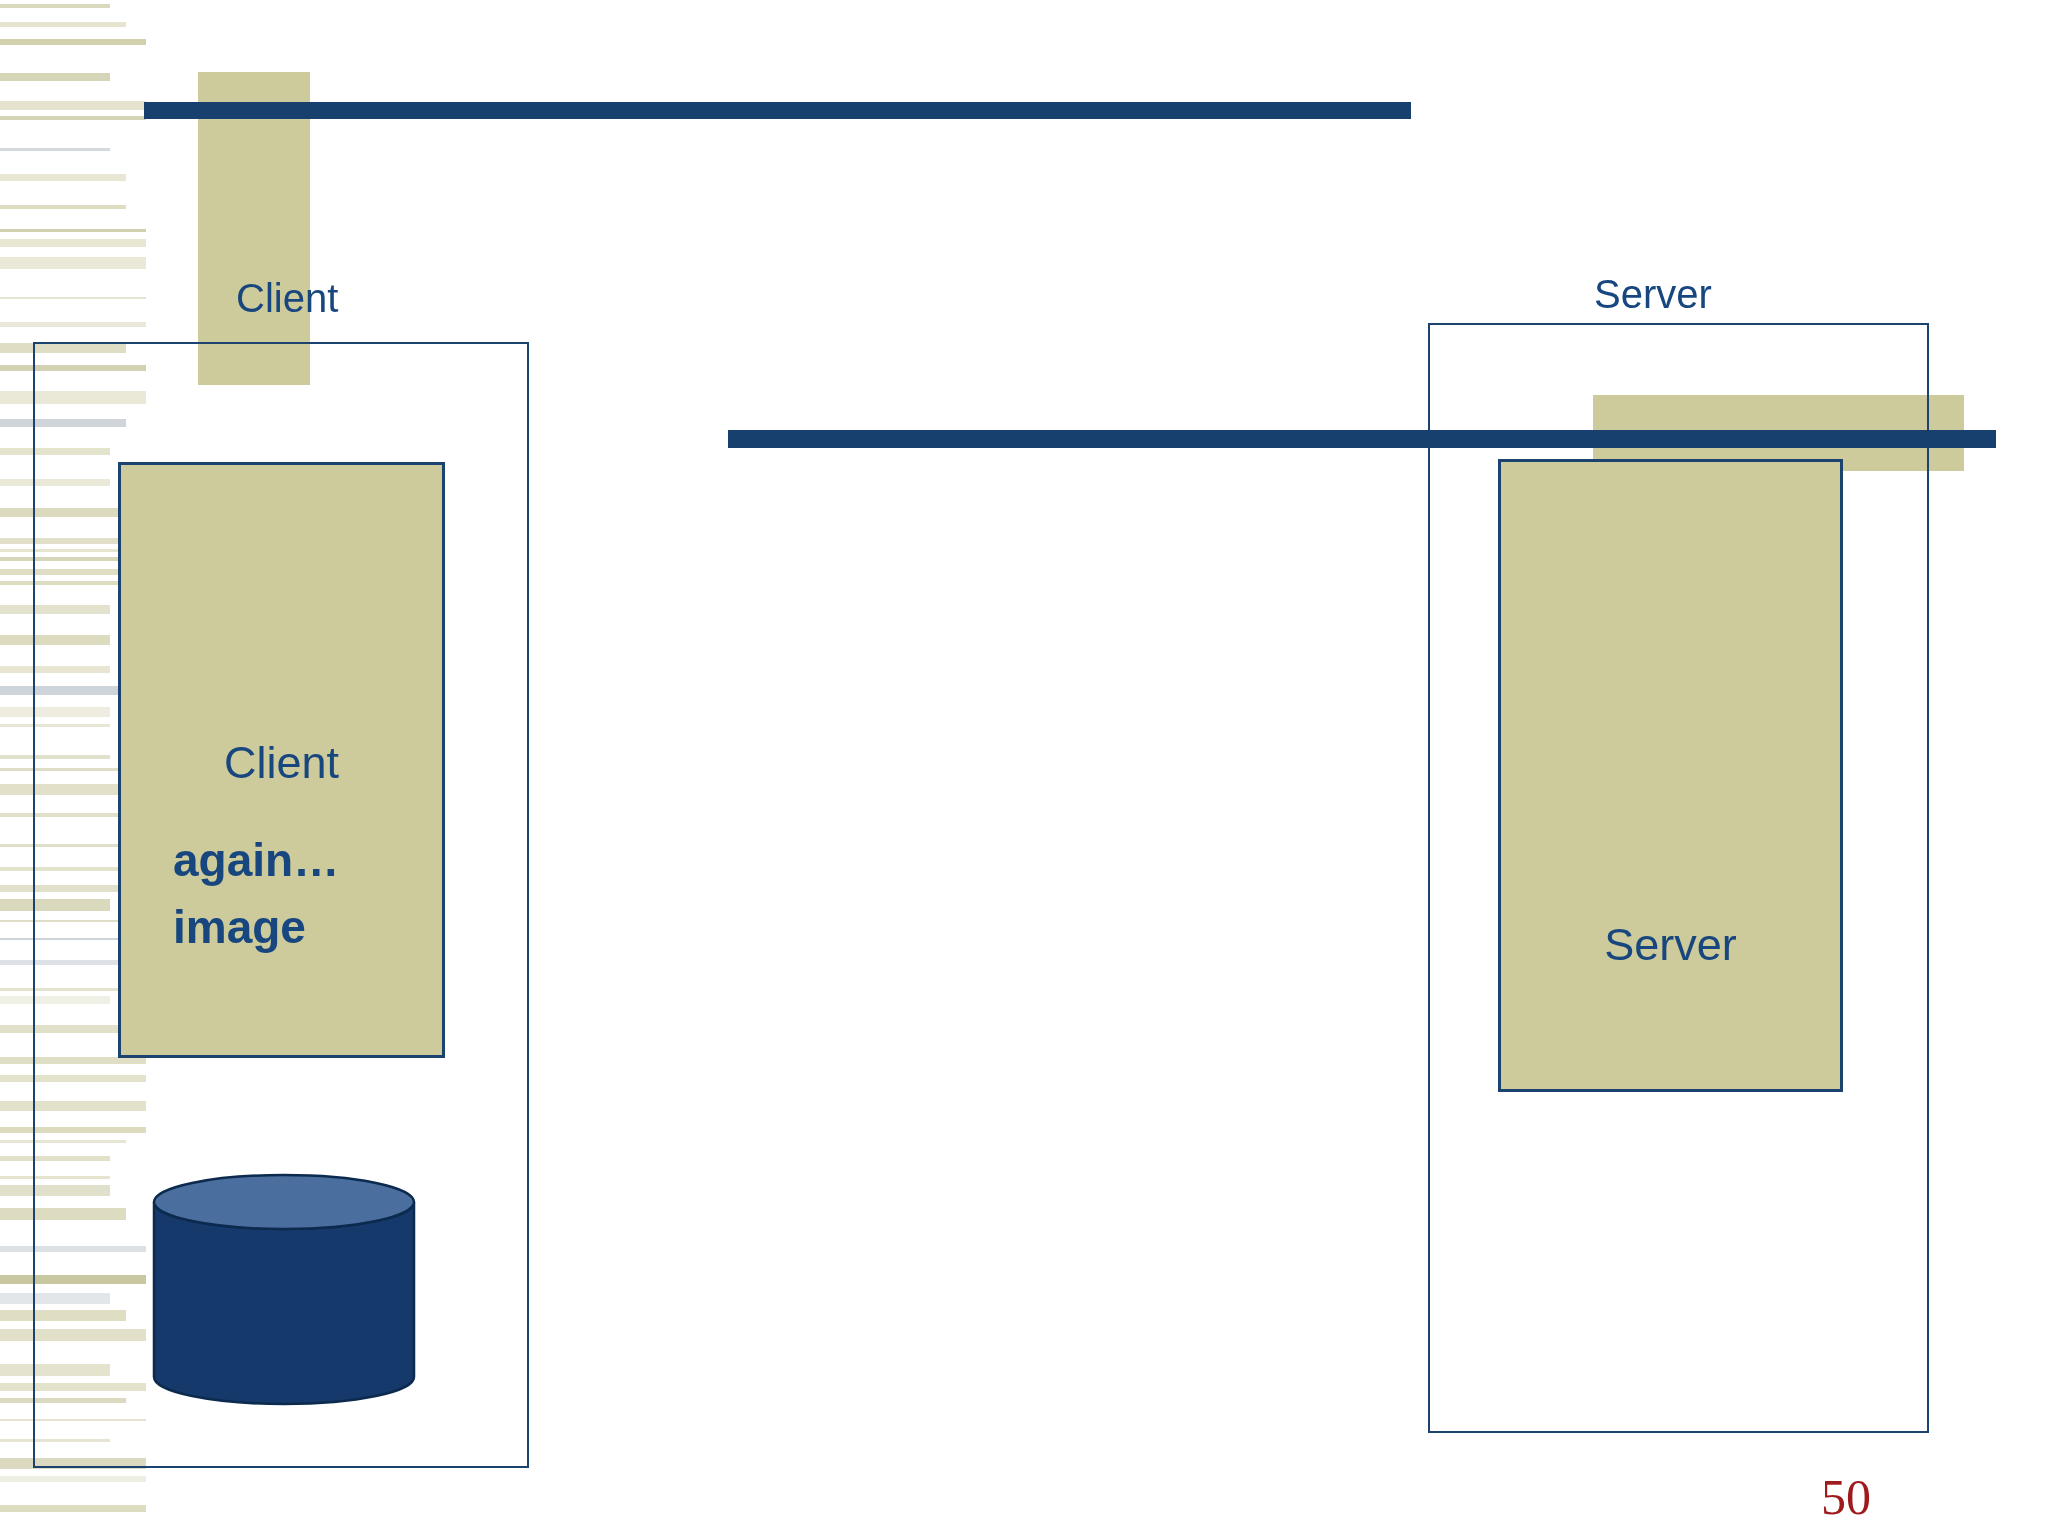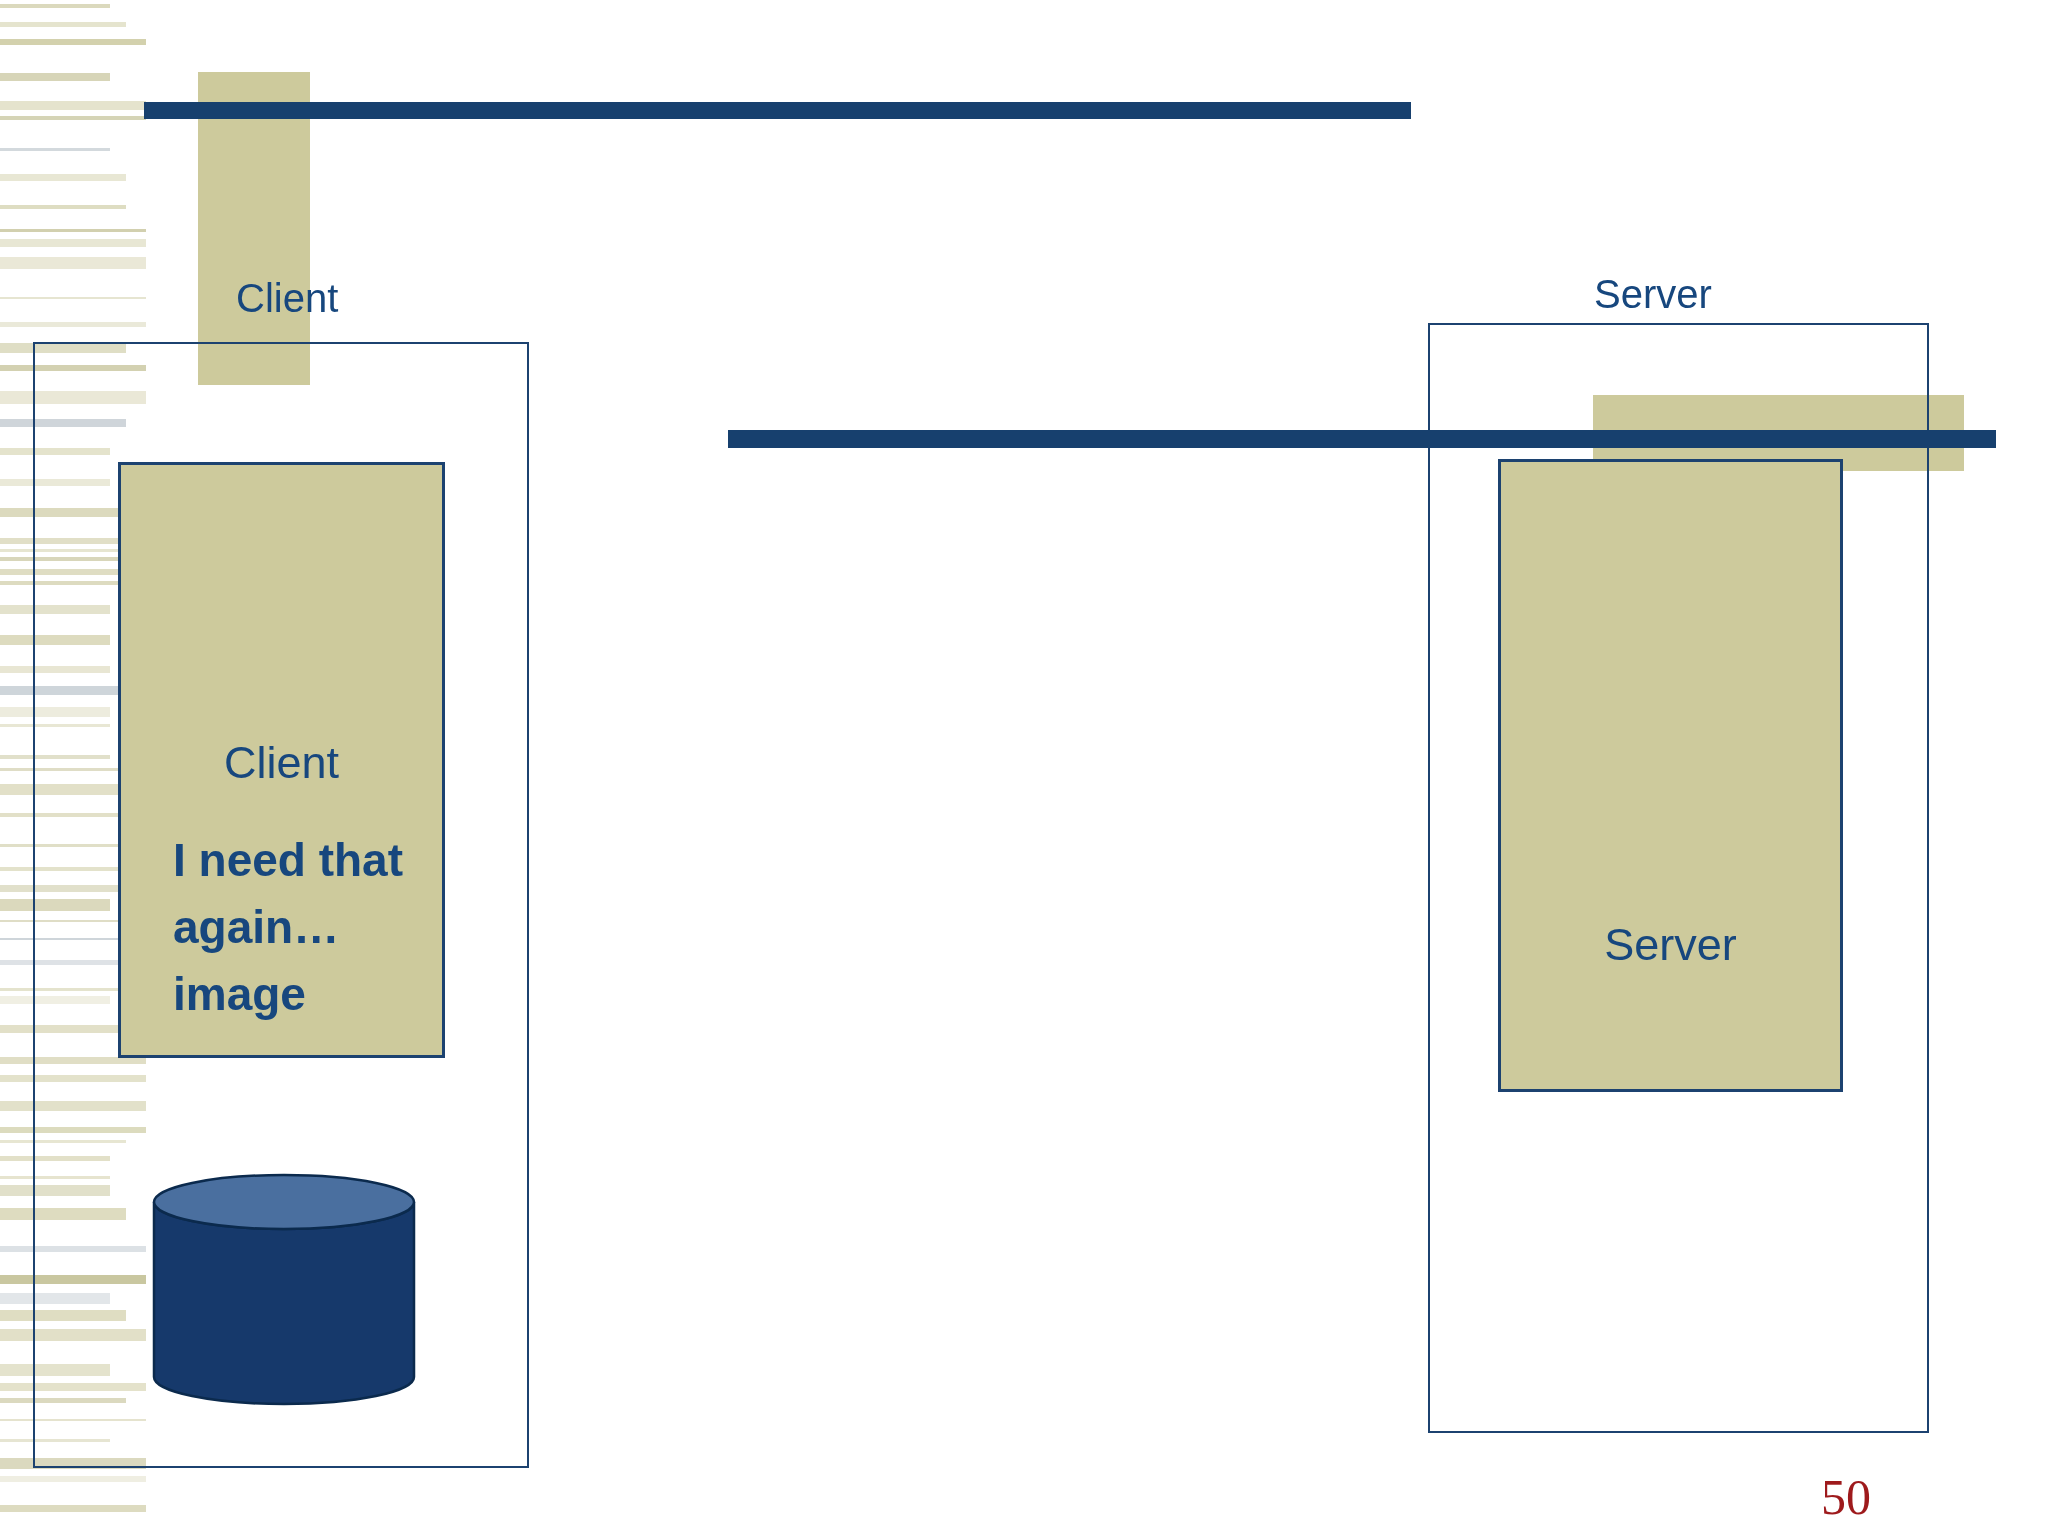--- a/index.html
+++ b/index.html
@@ -174,21 +174,20 @@
 
   <div class="side-label client-label">Client</div>
   <div class="side-label server-label">Server</div>
 
   <div class="outline-box client-box"></div>
   <div class="outline-box server-box"></div>
 
   <div class="filled-box browser-box">
     <div class="browser-title">Client</div>
     <div class="thought">
-      <div>I need that</div>
       <div>again…</div>
       <div>image</div>
     </div>
   </div>
 
   <div class="filled-box webserver-box">
     <div class="webserver-label">
       <div>Server</div>
     </div>
   </div>

